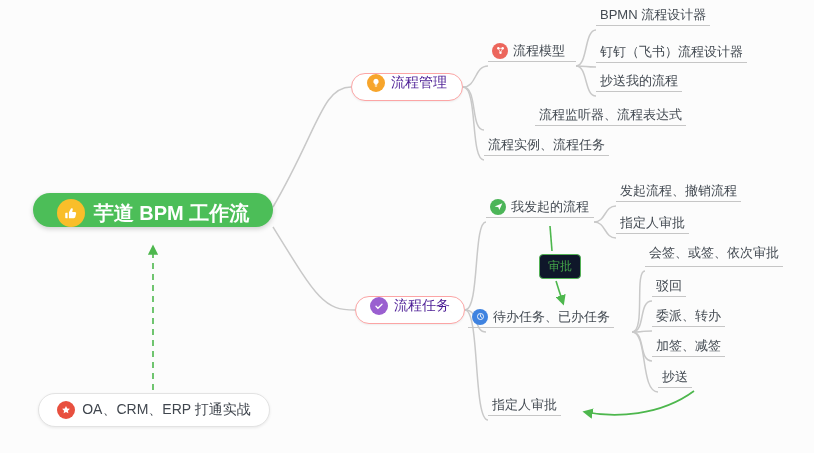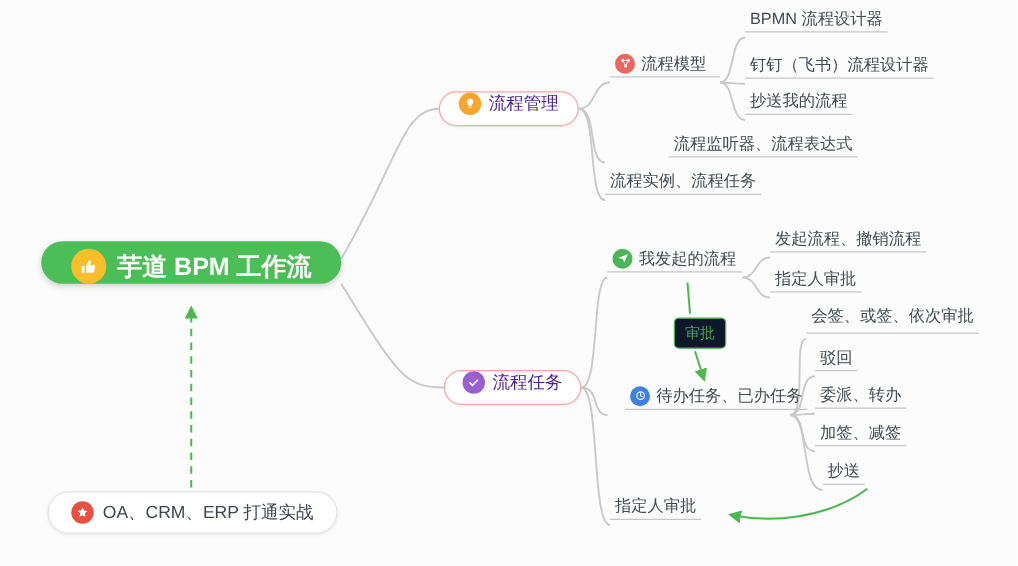--- a/index.html
+++ b/index.html
@@ -186,21 +186,21 @@
     <span>发起流程、撤销流程</span>
   </div>
   <div class="leaf" style="left:616px;top:216px;">
     <span>指定人审批</span>
   </div>
 
   <div class="tag">
     <span>审批</span>
   </div>
 
-  <div class="leaf" style="left:500px;top:310px;width:146px;justify-content:center;">
+  <div class="leaf" style="left:468px;top:310px;width:146px;justify-content:center;">
     <span class="dot" style="background:#3f83e0">
       <svg viewBox="0 0 20 20">
           <circle cx="10" cy="10" r="5.5" fill="none" stroke="#fff" stroke-width="1.6"></circle>
           <path d="M10 6.8V10l2.3 1.6" fill="none" stroke="#fff" stroke-width="1.6" stroke-linecap="round"></path>
         </svg>
     </span>
     <span>待办任务、已办任务</span>
   </div>
 
   <div class="leaf" style="left:645px;top:249px;align-items:flex-end;">

